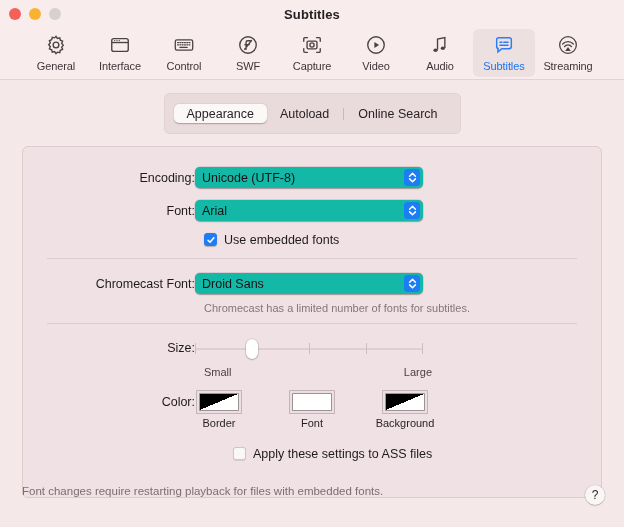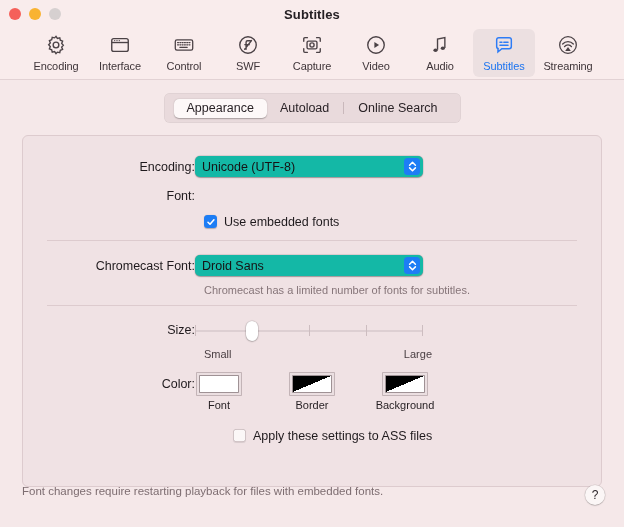--- a/index.html
+++ b/index.html
@@ -99,21 +99,21 @@
   }
 
   
   #tabstrip-wrap {
     display: flex;
     justify-content: center;
   }
   #tabstrip {
     display: inline-flex;
     align-items: center;
-    height: 30px;
+    height: 41px;
     background: #e9dadc;
     border-radius: 6px;
     padding: 10px;
     box-shadow: inset 0 0 0 .5px rgba(0,0,0,.07);
   }
   .tab {
     height: 19px;
     padding: 0 13px;
     display: flex; align-items: center;
     font-size: 12.5px;
@@ -341,21 +341,21 @@
 
   <div id="toolbar">
 
     <div class="tb-item">
       <span class="tb-icon">
         <svg width="22" height="22" viewBox="0 0 24 24" fill="none" stroke="currentColor" stroke-width="1.5">
           <circle cx="12" cy="12" r="3.1"></circle>
           <path d="M12 2.6l1.5 2.2 2.6-.6.6 2.6 2.5 1-1 2.5 1.8 2-1.8 2 1 2.5-2.5 1-.6 2.6-2.6-.6L12 21.4l-1.5-2.2-2.6.6-.6-2.6-2.5-1 1-2.5-1.8-2 1.8-2-1-2.5 2.5-1 .6-2.6 2.6.6z"></path>
         </svg>
       </span>
-      <span class="tb-label">Encoding</span>
+      <span class="tb-label">General</span>
     </div>
 
     <div class="tb-item">
       <span class="tb-icon">
         <svg width="22" height="22" viewBox="0 0 24 24" fill="none" stroke="currentColor" stroke-width="1.5">
           <rect x="3" y="5" width="18" height="14" rx="2.2"></rect>
           <path d="M3 9.3h18"></path>
           <circle cx="6.2" cy="7.2" r=".75" fill="currentColor" stroke="none"></circle>
           <circle cx="8.7" cy="7.2" r=".75" fill="currentColor" stroke="none"></circle>
           <circle cx="11.2" cy="7.2" r=".75" fill="currentColor" stroke="none"></circle>
@@ -472,20 +472,29 @@
             <svg width="9" height="13" viewBox="0 0 9 13" fill="none" stroke="#fff" stroke-width="1.5" stroke-linecap="round" stroke-linejoin="round">
               <path d="M1.6 5.2L4.5 2.3l2.9 2.9"></path>
               <path d="M1.6 7.9l2.9 2.9 2.9-2.9"></path>
             </svg>
           </span>
         </div>
       </div>
 
       <div class="row">
         <div class="row-label">Font:</div>
+        <div class="popup">
+          <span>Arial</span>
+          <span class="stepper">
+            <svg width="9" height="13" viewBox="0 0 9 13" fill="none" stroke="#fff" stroke-width="1.5" stroke-linecap="round" stroke-linejoin="round">
+              <path d="M1.6 5.2L4.5 2.3l2.9 2.9"></path>
+              <path d="M1.6 7.9l2.9 2.9 2.9-2.9"></path>
+            </svg>
+          </span>
+        </div>
       </div>
 
       <div class="cb-row">
         <div class="spacer"></div>
         <div class="checkbox on">
           <svg width="10" height="10" viewBox="0 0 12 12" fill="none" stroke="#fff" stroke-width="1.9" stroke-linecap="round" stroke-linejoin="round">
             <path d="M2.4 6.3l2.4 2.4 4.7-5.3"></path>
           </svg>
         </div>
         <div class="cb-label">Use embedded fonts</div>
@@ -526,30 +535,30 @@
         <span>Small</span>
         <span>Large</span>
       </div>
 
       <div class="row" style="align-items:flex-start; margin-bottom:0;">
         <div class="row-label" style="padding-top:4px;">Color:</div>
         <div class="wells">
 
           <div class="well-group">
             <div class="well">
+              <div class="well-inner split"></div>
+            </div>
+            <div class="well-caption">Border</div>
+          </div>
+
+          <div class="well-group">
+            <div class="well">
               <div class="well-inner"></div>
             </div>
             <div class="well-caption">Font</div>
-          </div>
-
-          <div class="well-group">
-            <div class="well">
-              <div class="well-inner split"></div>
-            </div>
-            <div class="well-caption">Border</div>
           </div>
 
           <div class="well-group">
             <div class="well">
               <div class="well-inner split"></div>
             </div>
             <div class="well-caption">Background</div>
           </div>
 
         </div>

